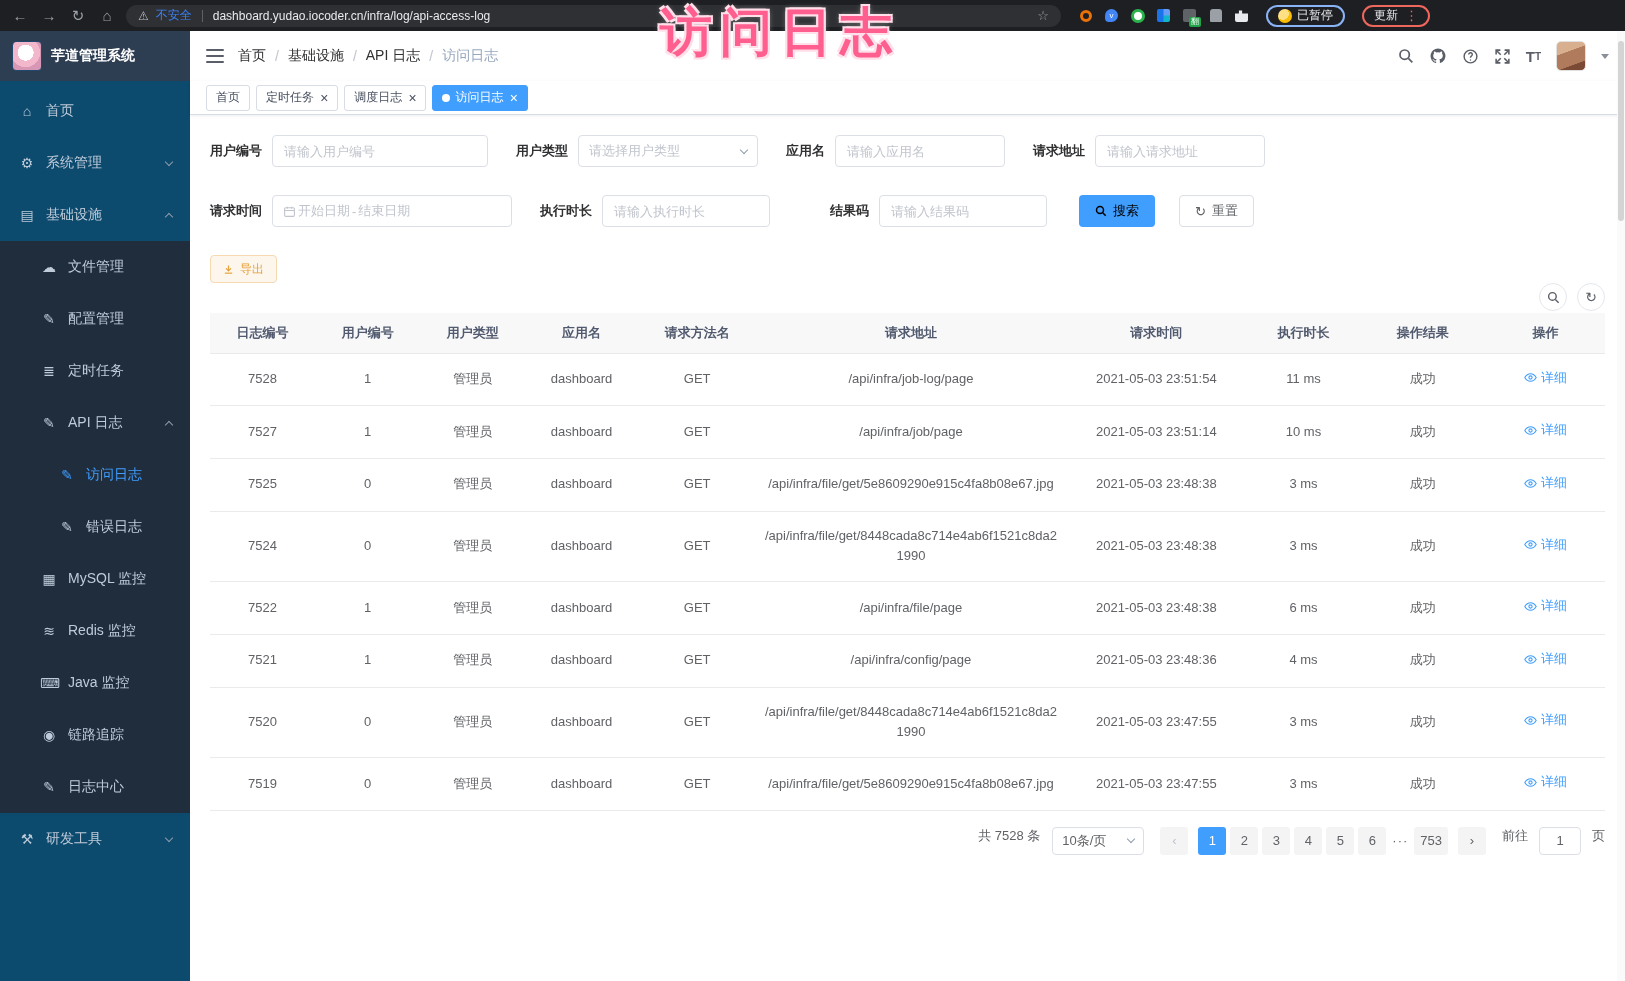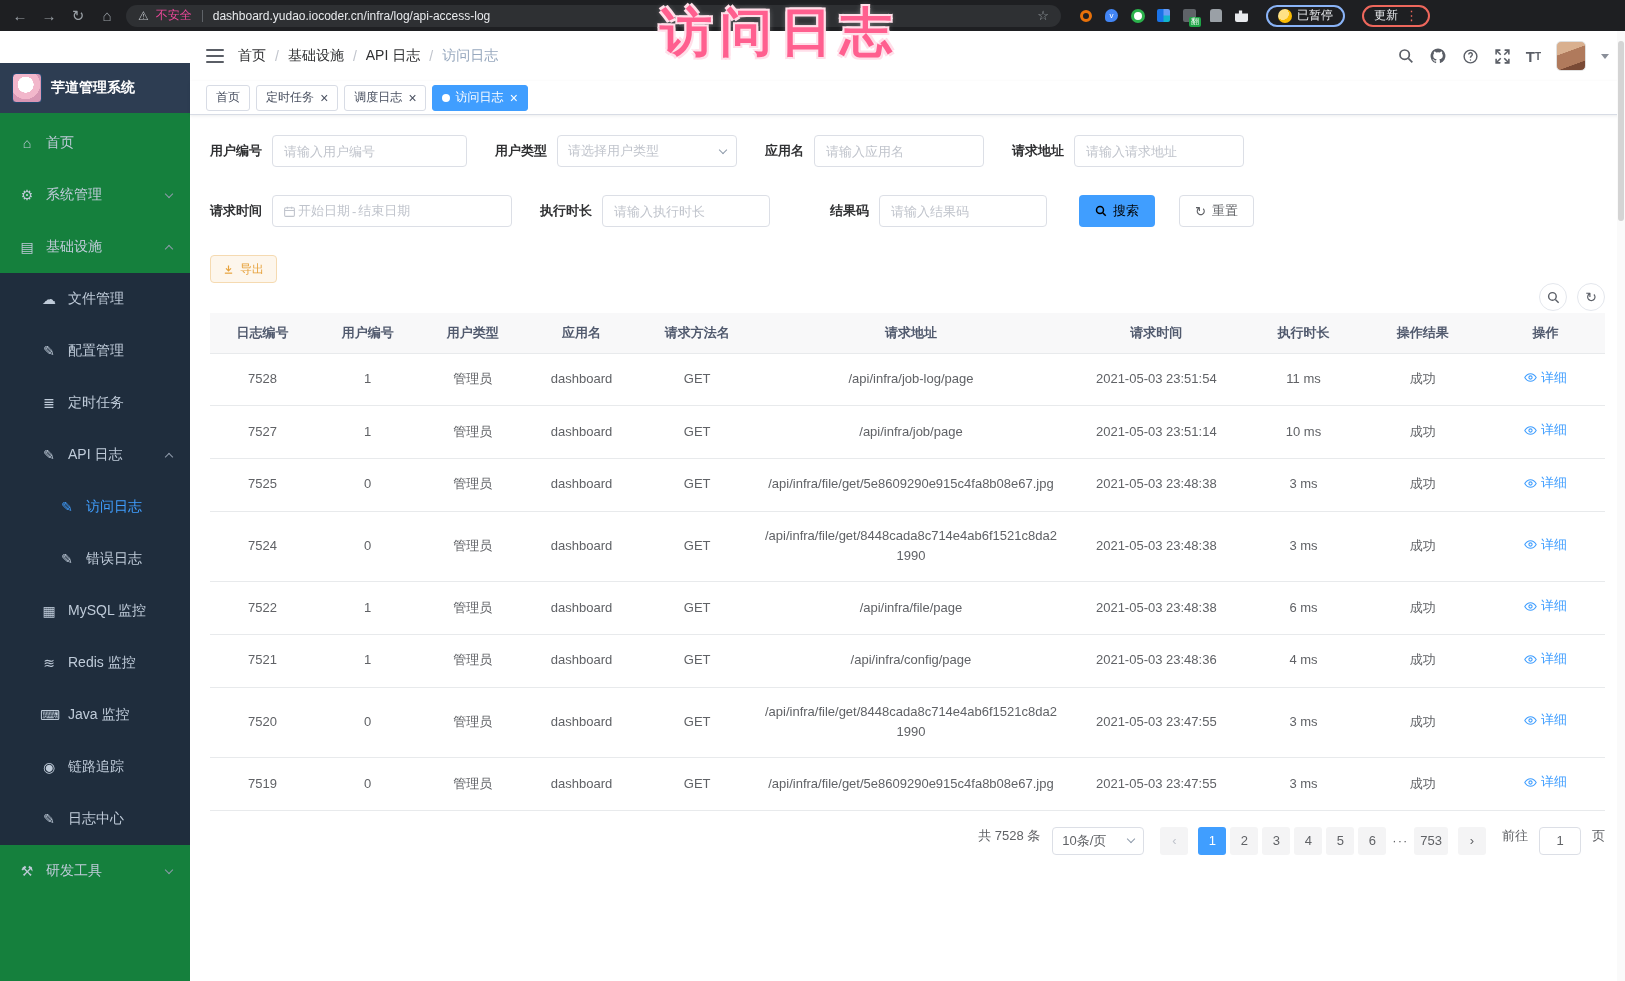--- a/index.html
+++ b/index.html
@@ -4,21 +4,21 @@
 <style>
   * { box-sizing: border-box; margin: 0; padding: 0; }
   html,body { width:1625px; height:981px; overflow:hidden; }
   body { font-family:"Liberation Sans","DejaVu Sans",sans-serif; position:relative; background:#fff; }
 
   
   .browser-bar { height:31px; background:#1e1f22; display:flex; align-items:center; padding:0 10px; gap:9px; position:relative; z-index:5; }
   .nav-ic { color:#9aa0a6; font-size:15px; width:20px; text-align:center; cursor:pointer; flex:0 0 auto; }
   .addr-bar { flex:0 0 935px; height:22px; background:#2e3033; border-radius:12px; display:flex; align-items:center; padding:0 12px; gap:7px; font-size:12px; color:#bdc1c6; }
   .warn-ic { color:#bdc1c6; font-size:12px; }
-  .sec-label { color:#ec4899; }
+  .sec-label { color:#3b82f6; }
   .addr-div { width:1px; height:12px; background:#5f6368; margin:0 3px; }
   .url-text { color:#e8eaed; flex:1; white-space:nowrap; overflow:hidden; }
   .star-ic { color:#9aa0a6; font-size:13px; }
   .ext-icons { display:flex; align-items:center; gap:11px; margin-left:8px; }
   .ext { width:15px; height:15px; display:inline-flex; align-items:center; justify-content:center; position:relative; flex:0 0 auto; }
   .ext-ring { width:12px; height:12px; border:3px solid #e8710a; border-radius:50%; }
   .ext-blue { width:13px; height:13px; background:#4285f4; border-radius:50% 50% 50% 4px; color:#fff; font-size:8px; display:flex; align-items:center; justify-content:center; }
   .ext-green { width:14px; height:14px; background:#fff; border:3px solid #2bb24c; border-radius:50%; }
   .ext-cluster { width:13px; height:13px; background:
       linear-gradient(90deg,#1a73e8 49%,transparent 51%),
@@ -35,21 +35,21 @@
 
   
   .watermark { position:absolute; left:660px; top:-2px; z-index:999; font-size:52px; font-weight:700; color:#ff5f8f; letter-spacing:8px;
     text-shadow:-2px -2px 0 #ffdfe9, 2px -2px 0 #ffdfe9, -2px 2px 0 #ffdfe9, 2px 2px 0 #ffdfe9, 0 0 6px rgba(255,255,255,.6);
     pointer-events:none; }
 
   
   .app { position:absolute; top:31px; left:0; right:0; bottom:0; display:flex; }
 
   
-  .sidebar { width:190px; flex:0 0 190px; background:#15803d; color:#bfcbd9; overflow:hidden;margin-top:32px; }
+  .sidebar { width:190px; flex:0 0 190px; background:#0c4a6e; color:#bfcbd9; overflow:hidden; }
   .logo-row { height:50px; display:flex; align-items:center; gap:9px; padding:0 12px; background:#2d3d52; }
   .logo-img { width:30px; height:30px; border-radius:4px; flex:0 0 auto;
     background:radial-gradient(circle at 45% 38%, #ffffff 0 34%, #f2b7cb 35% 62%, #d897b4 63%); border:1px solid #20496e; }
   .logo-title { color:#fff; font-size:14px; font-weight:700; white-space:nowrap; }
   .menu { padding-top:4px; }
   .menu-item { height:52px; display:flex; align-items:center; padding:0 18px; font-size:14px; cursor:pointer; }
   .menu-item.sub { background:#1f2d3d; }
   .menu-item.lv2 { padding-left:40px; }
   .menu-item.lv3 { padding-left:58px; }
   .mi-icon { width:18px; margin-right:10px; font-size:14px; text-align:center; color:#bfcbd9; flex:0 0 auto; }
@@ -84,21 +84,21 @@
     background:#fff; color:#495060; font-size:12px; border-radius:3px; cursor:pointer; white-space:nowrap; }
   .tag.active { background:#409eff; border-color:#409eff; color:#fff; }
   .tag .dot { width:8px; height:8px; border-radius:50%; background:#fff; }
   .tag-close { font-size:14px; line-height:1; margin-left:1px; }
 
   
   .content { flex:1; padding:20px 20px 0; position:relative; }
   .filter-row { display:flex; align-items:center; gap:28px; margin-bottom:28px; }
   .field { display:flex; align-items:center; gap:10px; }
   .f-label { font-size:13px; font-weight:700; color:#303133; white-space:nowrap; }
-  input.f-input { height:32px; width:195px; border:1px solid #dcdfe6; border-radius:4px; padding:0 11px; font-size:13px; color:#606266; outline:none; font-family:inherit; }
+  input.f-input { height:32px; width:216px; border:1px solid #dcdfe6; border-radius:4px; padding:0 11px; font-size:13px; color:#606266; outline:none; font-family:inherit; }
   input.f-input::placeholder { color:#c0c4cc; }
   .f-select { height:32px; width:180px; border:1px solid #dcdfe6; border-radius:4px; padding:0 10px; display:flex; align-items:center; justify-content:space-between; font-size:13px; color:#c0c4cc; cursor:pointer; }
   .daterange { height:32px; width:240px; border:1px solid #dcdfe6; border-radius:4px; padding:4px 10px; display:flex; align-items:center; gap:2px; font-size:13px; color:#c0c4cc; }
   .cal-ic { color:#c0c4cc; flex:0 0 auto; display:inline-flex; }
   .dr-sep { color:#c0c4cc; }
   .btn { height:32px; border-radius:4px; font-size:13px; display:inline-flex; align-items:center; gap:6px; padding:0 15px; cursor:pointer; border:1px solid transparent; font-family:inherit; }
   .btn-search { background:#409eff; color:#000000; }
   .btn-reset { background:#fff; color:#606266; border-color:#dcdfe6; }
 
   .toolbar-row { display:flex; align-items:flex-start; margin-bottom:2px;flex-direction:column; }

